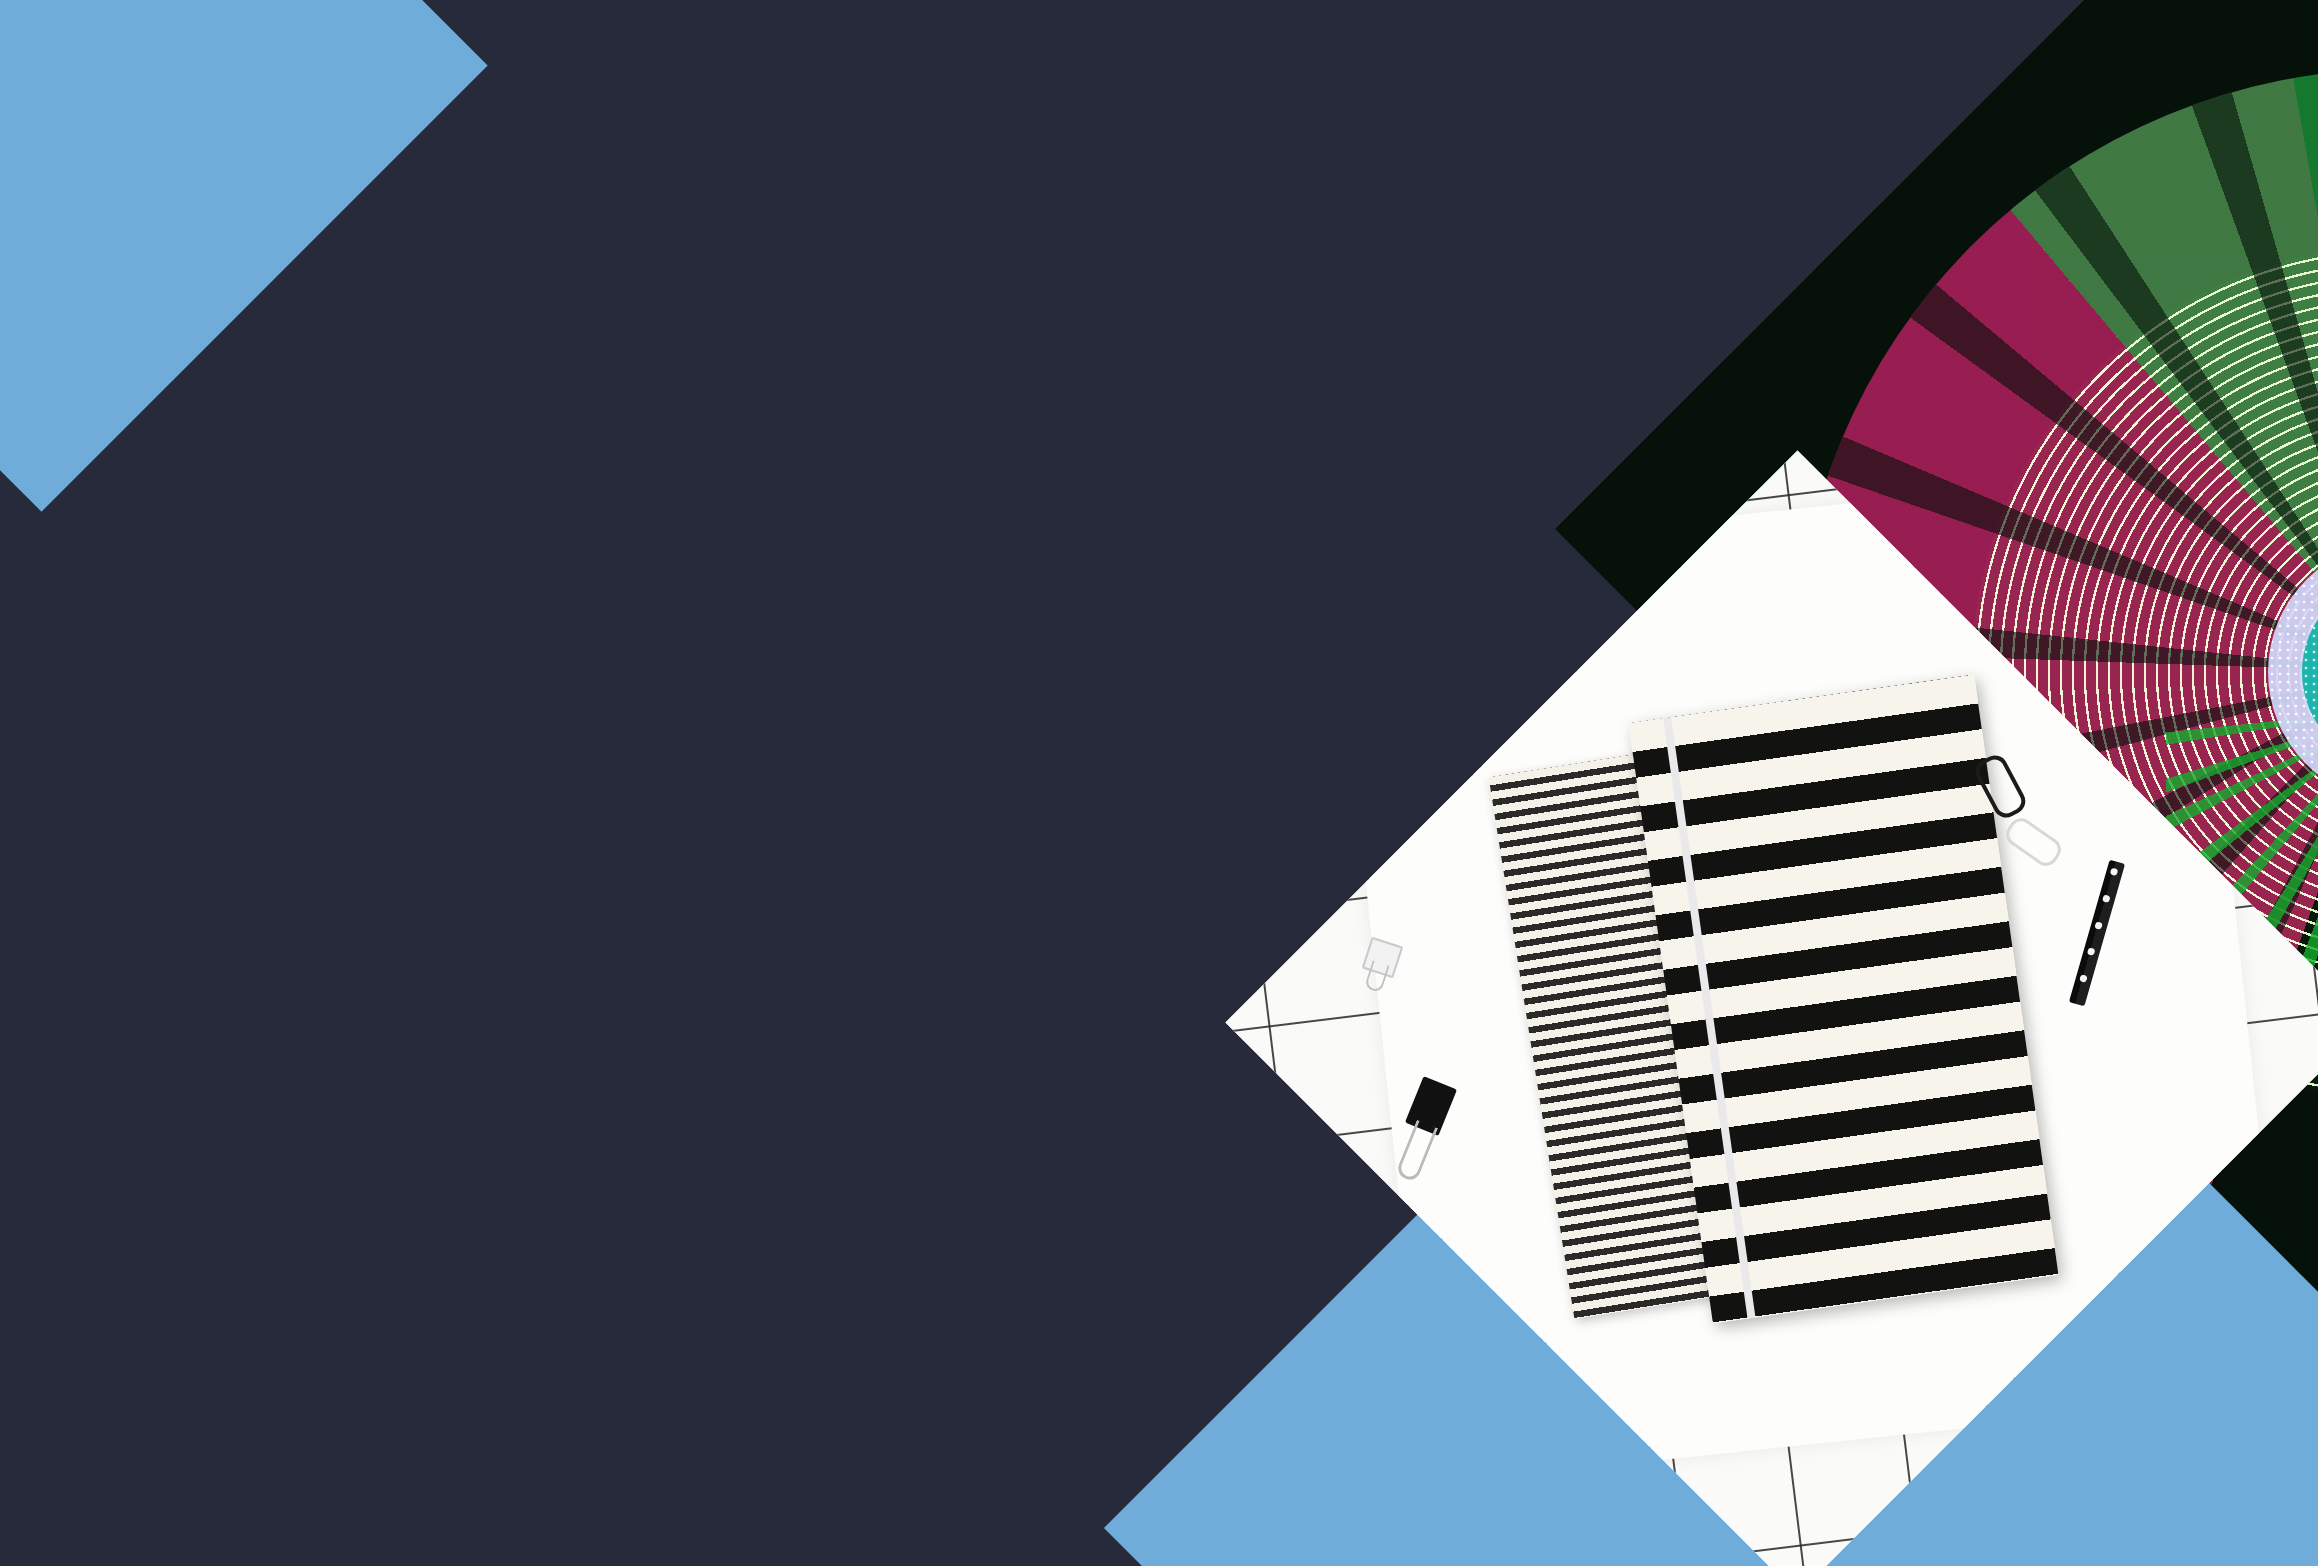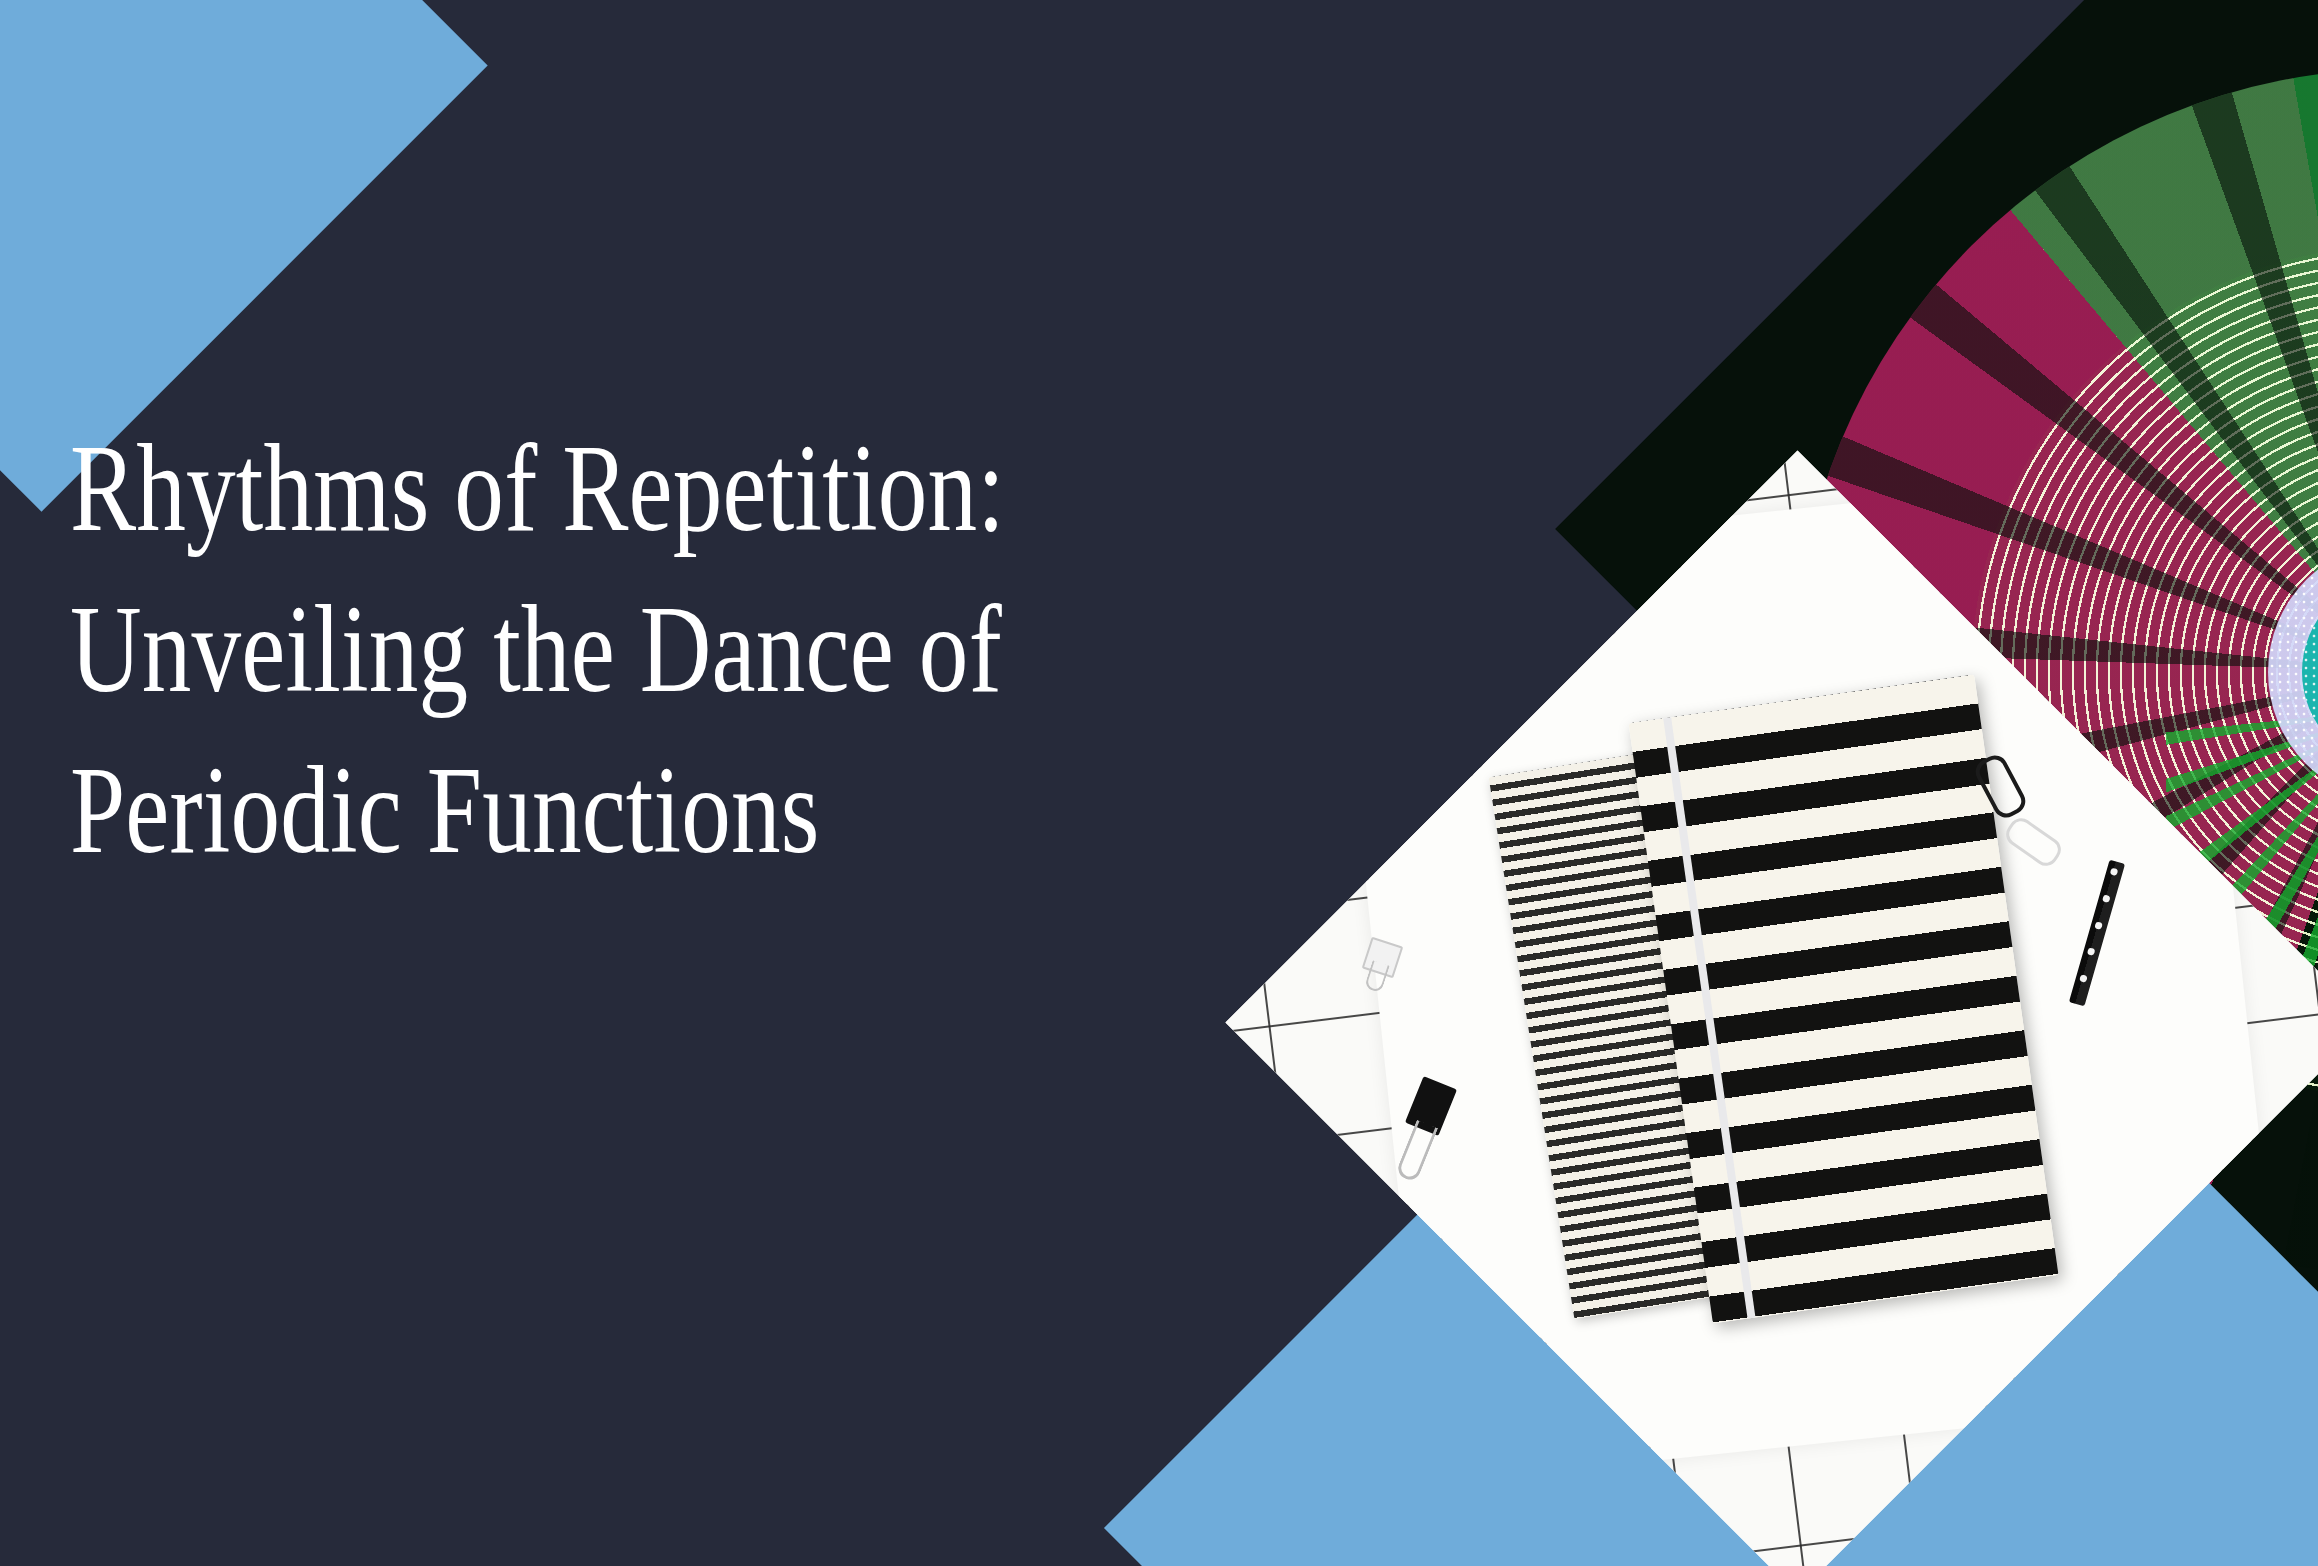--- a/index.html
+++ b/index.html
@@ -413,18 +413,15 @@
         <div class="nb-bold">
           <div class="nb-bold-band"></div>
         </div>
         <div class="paperclip"></div>
         <div class="paperclip-2"></div>
         <div class="pen"></div>
       </div>
     </div>
   </div>
 
-  <div id="title-block">
-    <h1 id="title-text" style="color: rgb(255, 255, 255);">Rhythms of Repetition: Unveiling the Dance of Periodic Functions</h1>
-  </div>
 
 </div>
 
 
 </body></html>

